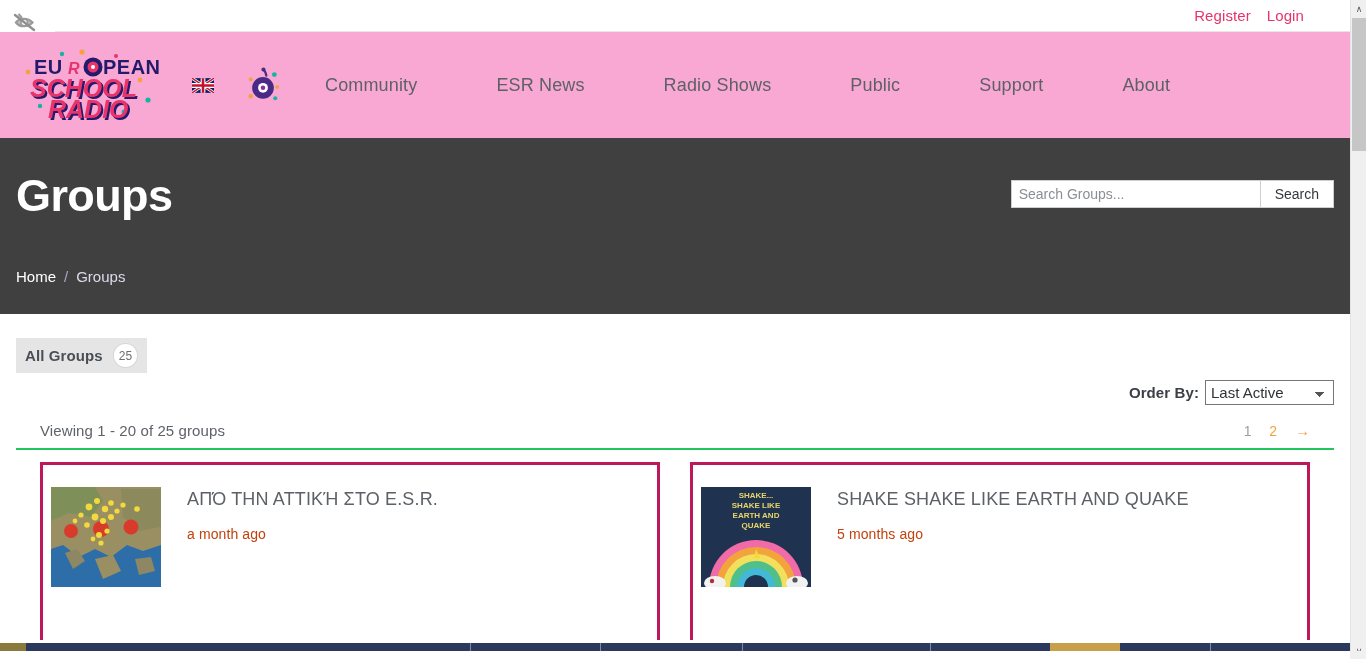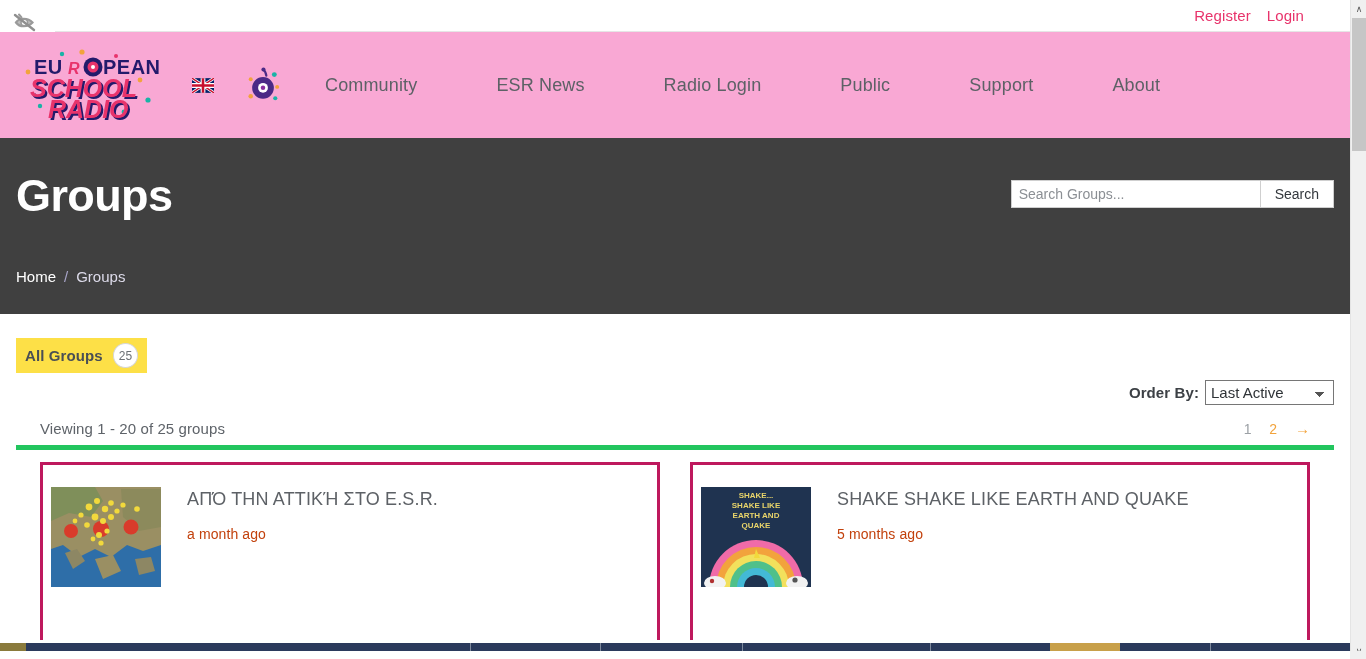--- a/index.html
+++ b/index.html
@@ -153,21 +153,21 @@
   .breadcrumb .current { color: #dddbea; }
 
   
   .dir-tabs {
     padding: 24px 16px 0 16px;
     height: 58px;
   }
   .tab-item {
     display: inline-flex;
     align-items: center;
-    background: #fde047;
+    background: #e5e5e5;
     padding: 5px 9px 5px 9px;
     font-size: 15px;
     font-weight: bold;
     color: #4a4f55;
     text-decoration: none;
     letter-spacing: .1px;
   }
   .tab-count {
     display: inline-flex;
     align-items: center;
@@ -222,21 +222,21 @@
 
   
   .groups-area { padding: 0 16px; }
 
   .pag-row {
     display: flex;
     align-items: center;
     justify-content: space-between;
     padding: 0 24px 0 24px;
     height: 38px;
-    border-bottom: 5px solid #22c55e;
+    border-bottom: 2px solid #22c55e;
   }
   .pag-count {
     font-size: 15px;
     color: #5e6369;
     letter-spacing: .1px;
   }
   .pag-links { font-size: 14px; }
   .pag-links .pg {
     color: #9ba0a5;
     text-decoration: none;
@@ -428,21 +428,21 @@
           <circle cx="18.5" cy="2.6" r="2.2" fill="#4b2a86"></circle>
           <circle cx="18" cy="22" r="11.5" fill="#4b2a86"></circle>
           <circle cx="18" cy="22" r="5.2" fill="#ffffff"></circle>
           <circle cx="18" cy="22" r="2.4" fill="#8b2fa0"></circle>
         </svg>
       </span>
 
       <nav class="nav-links">
         <a class="nav-link" href="#">Community</a>
         <a class="nav-link" href="#">ESR News</a>
-        <a class="nav-link" href="#">Radio Login</a>
+        <a class="nav-link" href="#">Radio Shows</a>
         <a class="nav-link" href="#">Public</a>
         <a class="nav-link" href="#">Support</a>
         <a class="nav-link" href="#">About</a>
       </nav>
     </div>
 
     <div class="hero">
       <h1 class="hero-title">Groups</h1>
 
       <div class="hero-search">

